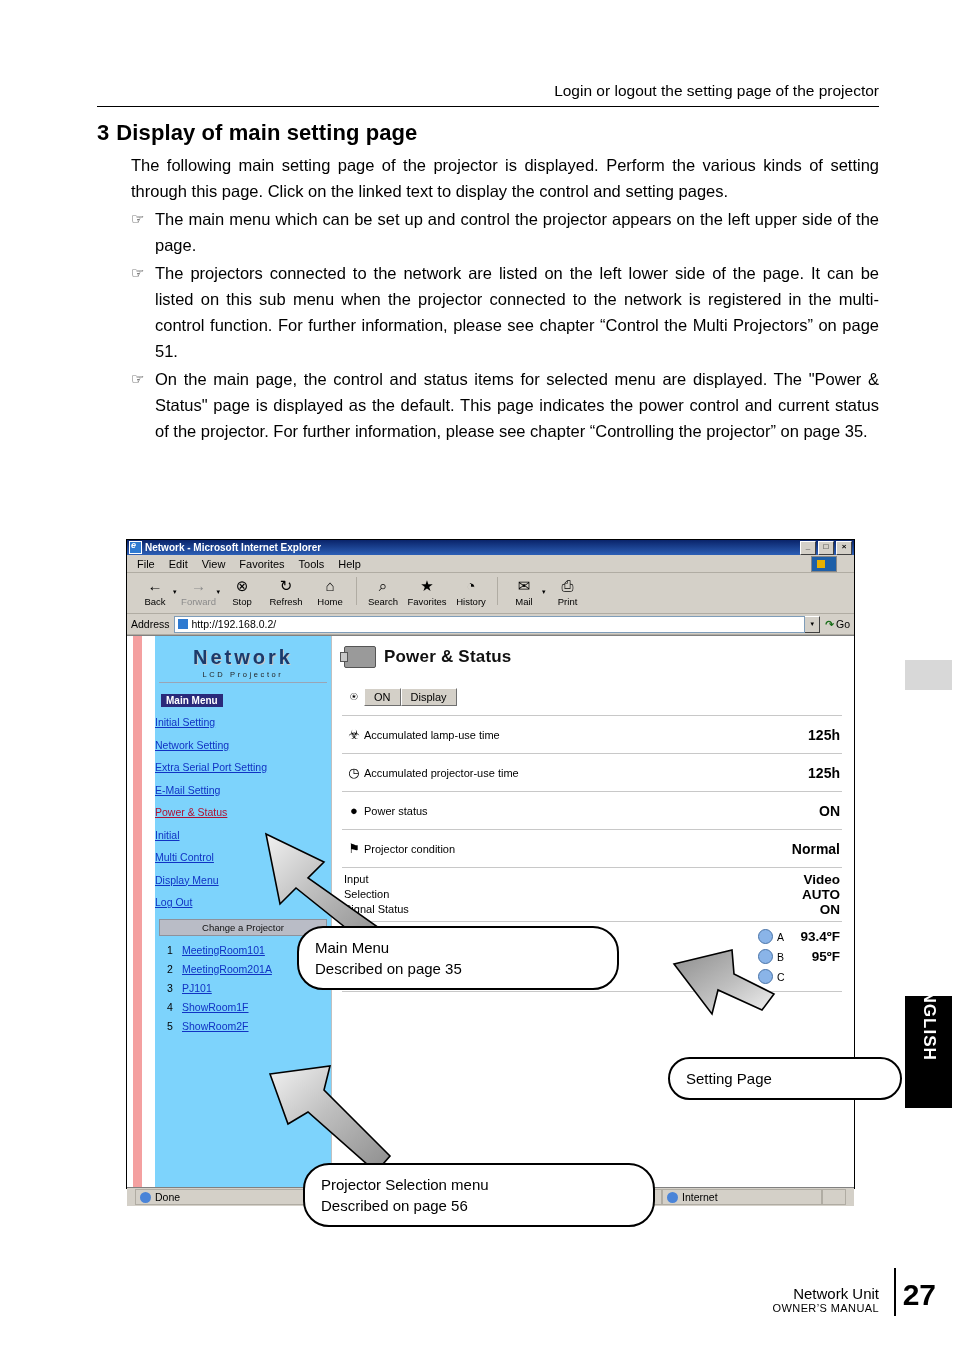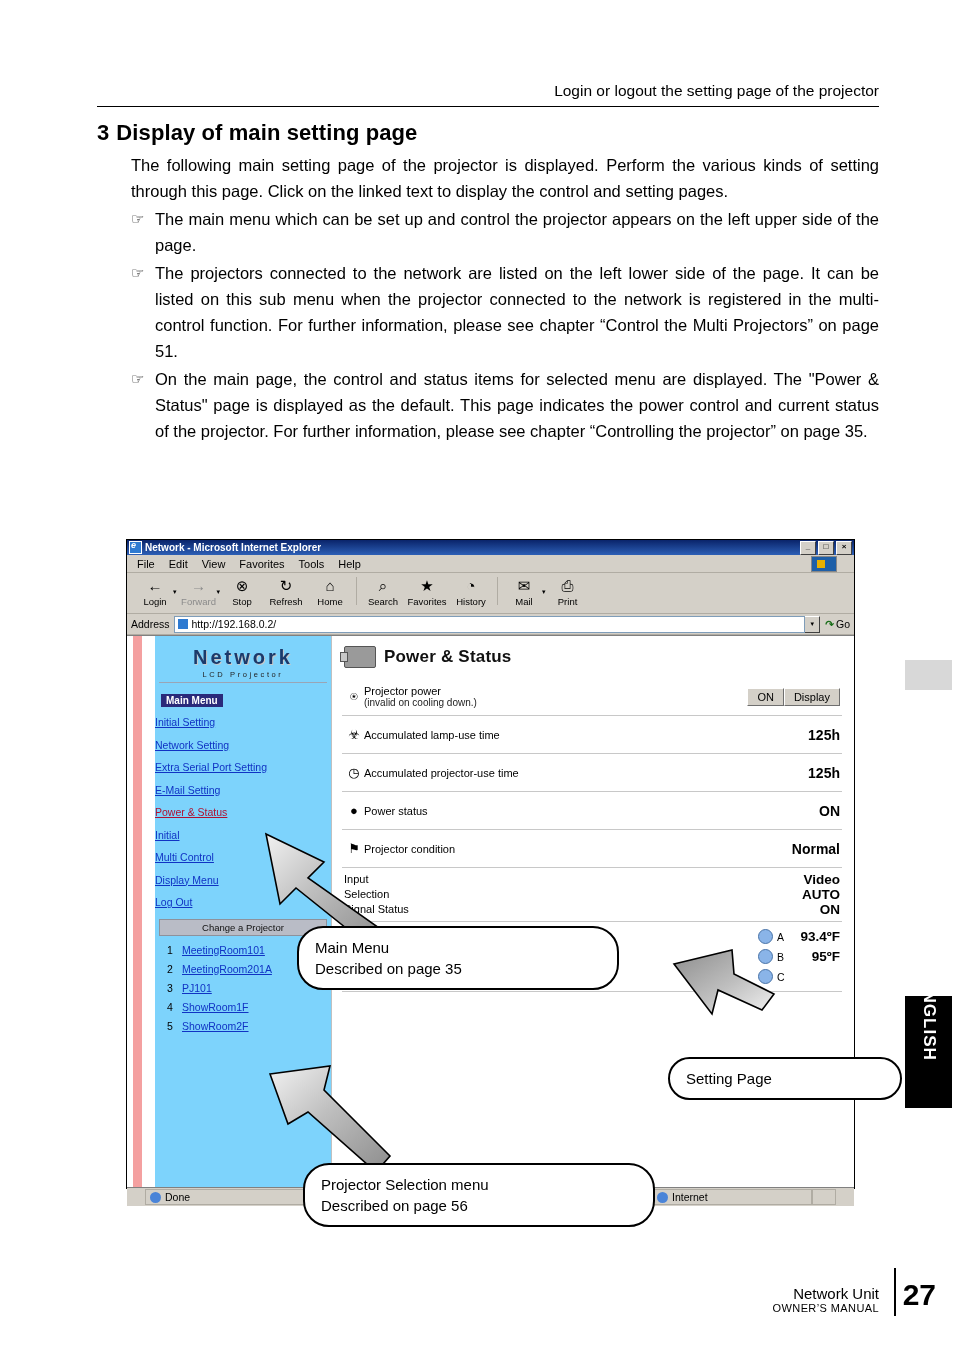--- a/index.html
+++ b/index.html
@@ -222,21 +222,21 @@
   .temp-row .abc{margin-left:auto;display:flex;gap:16px;align-items:flex-start;}
   .abc-col{display:flex;flex-direction:column;gap:5px;font-size:10.5px;}
   .abc-col .it{display:flex;align-items:center;gap:4px;}
   .dot{
     width:13px;height:13px;border-radius:50%;background:#8ab4e8;
     border:1px solid #4a74a8;display:inline-block;flex:none;
   }
   .tvals{display:flex;flex-direction:column;gap:5px;font-size:13.5px;font-weight:bold;text-align:right;}
   .ie-status{
     height:18px;background:#d4d0c8;border-top:1px solid #808080;
-    display:flex;align-items:center;font-size:10.5px;padding:0 18px;
+    display:flex;align-items:center;font-size:10.5px;padding:0 8px;
   }
   .ie-status .cell{
     border:1px solid #b0aca3;height:14px;display:flex;align-items:center;
     padding:0 4px;gap:4px;
   }
   .ie-status .c1{flex:1;}
   .ie-status .c2{width:150px;}
   .ie-status .c3{width:14px;}
   .globe{
     width:11px;height:11px;border-radius:50%;background:#4a84d8;flex:none;
@@ -309,21 +309,21 @@
     <span>View</span>
     <span>Favorites</span>
     <span>Tools</span>
     <span>Help</span>
     <span class="logo"></span>
   </div>
 
   <div class="toolbar">
     <div class="tb-item">
       <span class="tb-ico">←</span>
-      <span>Login</span>
+      <span>Back</span>
     </div>
     <div class="tb-caret">▾</div>
     <div class="tb-item dim">
       <span class="tb-ico">→</span>
       <span>Forward</span>
     </div>
     <div class="tb-caret">▾</div>
     <div class="tb-item">
       <span class="tb-ico">⊗</span>
       <span>Stop</span>
@@ -423,24 +423,20 @@
     <div class="divider-v"></div>
 
     <div class="mainpanel">
       <div class="mp-title">
         <span class="pj"></span>
         <h2>Power &amp; Status</h2>
       </div>
 
       <div class="row">
         <span class="ico">⍟</span>
-        <span class="lab">
-          <span>Projector power</span>
-          <span class="sub">(invalid on cooling down.)</span>
-        </span>
         <span class="btn-onoff">
           <span class="b">ON</span>
           <span class="b">Display</span>
         </span>
       </div>
 
       <div class="row">
         <span class="ico">☣</span>
         <span class="lab">Accumulated lamp-use time</span>
         <span class="val">125h</span>

